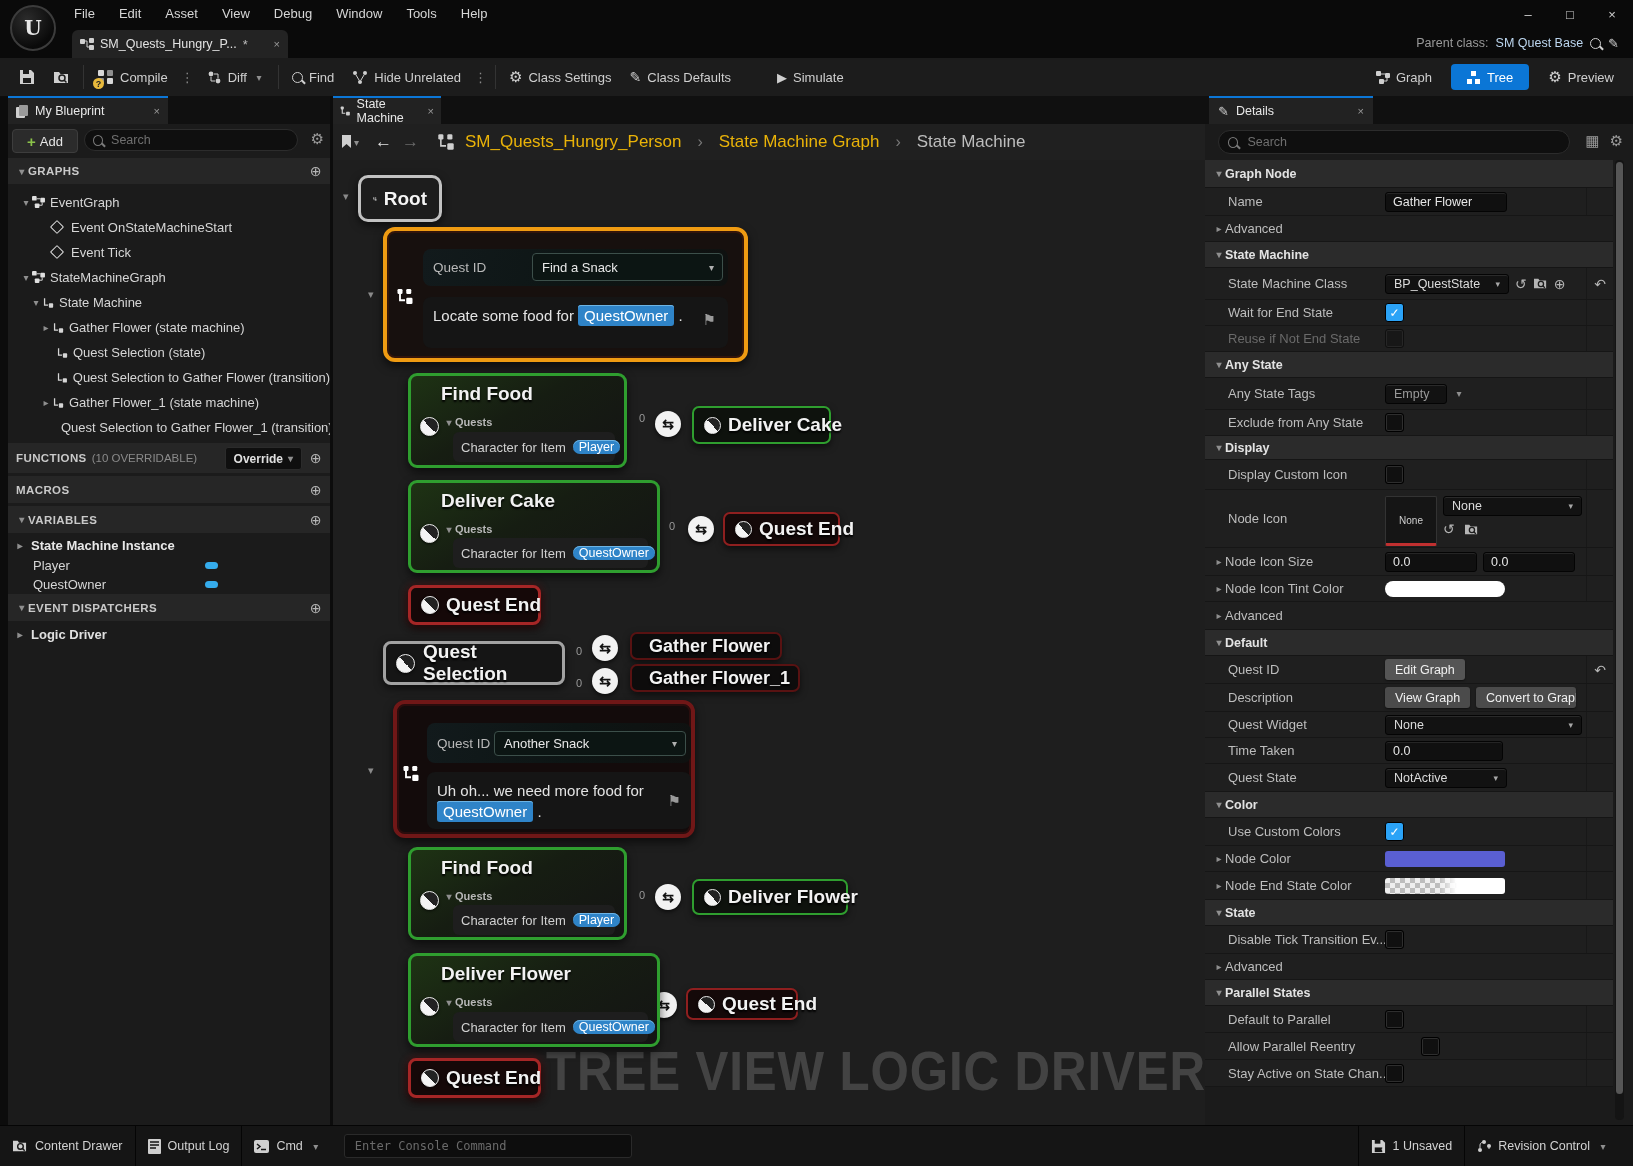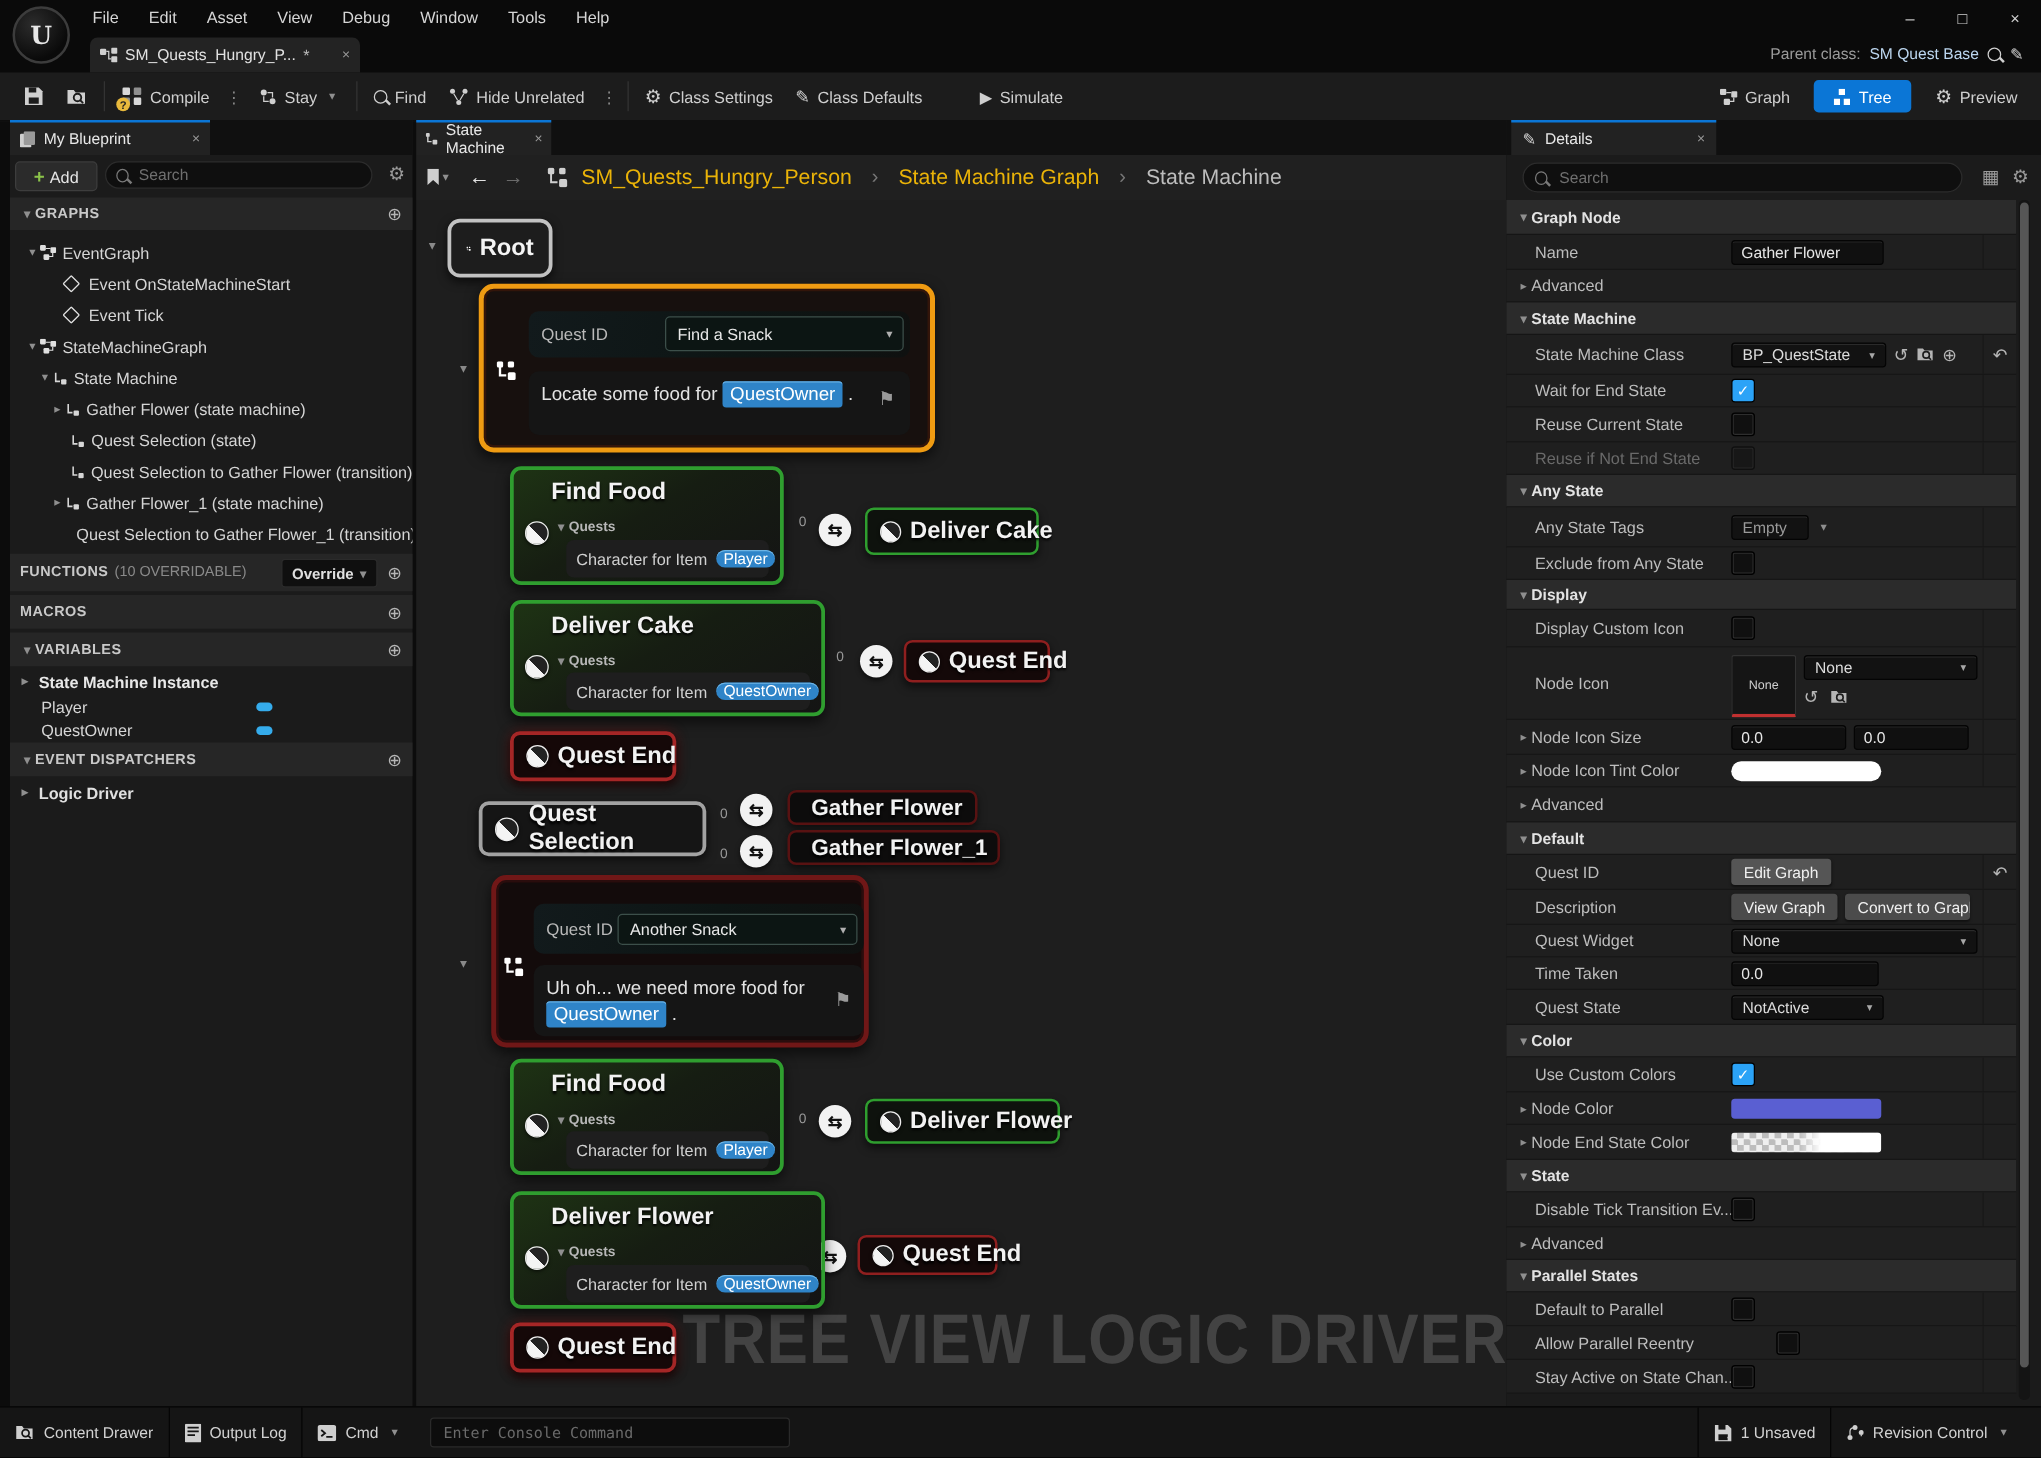--- a/index.html
+++ b/index.html
@@ -193,21 +193,21 @@
       </span>
       <span>Compile</span>
     </div>
     <span class="tb-dots">⋮</span>
     <div class="tb-btn">
       <svg width="15" height="15" viewBox="0 0 15 15">
           <circle cx="4" cy="4" r="2.4" fill="#cfcfcf"></circle>
           <circle cx="11" cy="11" r="2.4" fill="#cfcfcf"></circle>
           <path d="M4 7v4h4M11 8V4H7" stroke="#cfcfcf" fill="none"></path>
         </svg>
-      <span>Stay</span>
+      <span>Diff</span>
         <span class="tri">▾</span>
     </div>
     <div class="tb-sep"></div>
     <div class="tb-btn dim">
       <span class="mag"></span>
       <span>Find</span>
     </div>
     <div class="tb-btn">
       <svg width="16" height="15" viewBox="0 0 16 15">
           <circle cx="3" cy="3" r="2" fill="#cfcfcf"></circle>
@@ -672,29 +672,20 @@
         <div class="rightcell">
             <span class="rico">↶</span>
           </div>
       </div>
       <div class="pr" style="height:26px;">
         <div class="lblcell">
             <span>Wait for End State</span>
           </div>
         <div class="valcell">
             <span class="chk on"></span>
-          </div>
-        <div class="rightcell"></div>
-      </div>
-      <div class="pr" style="height:28px;">
-        <div class="lblcell">
-            <span>Reuse Current State</span>
-          </div>
-        <div class="valcell">
-            <span class="chk"></span>
           </div>
         <div class="rightcell"></div>
       </div>
       <div class="pr" style="height:26px;">
         <div class="lblcell" style="color:#6a6a6a;">
             <span>Reuse if Not End State</span>
           </div>
         <div class="valcell">
             <span class="chk" style="opacity:.5;"></span>
           </div>

